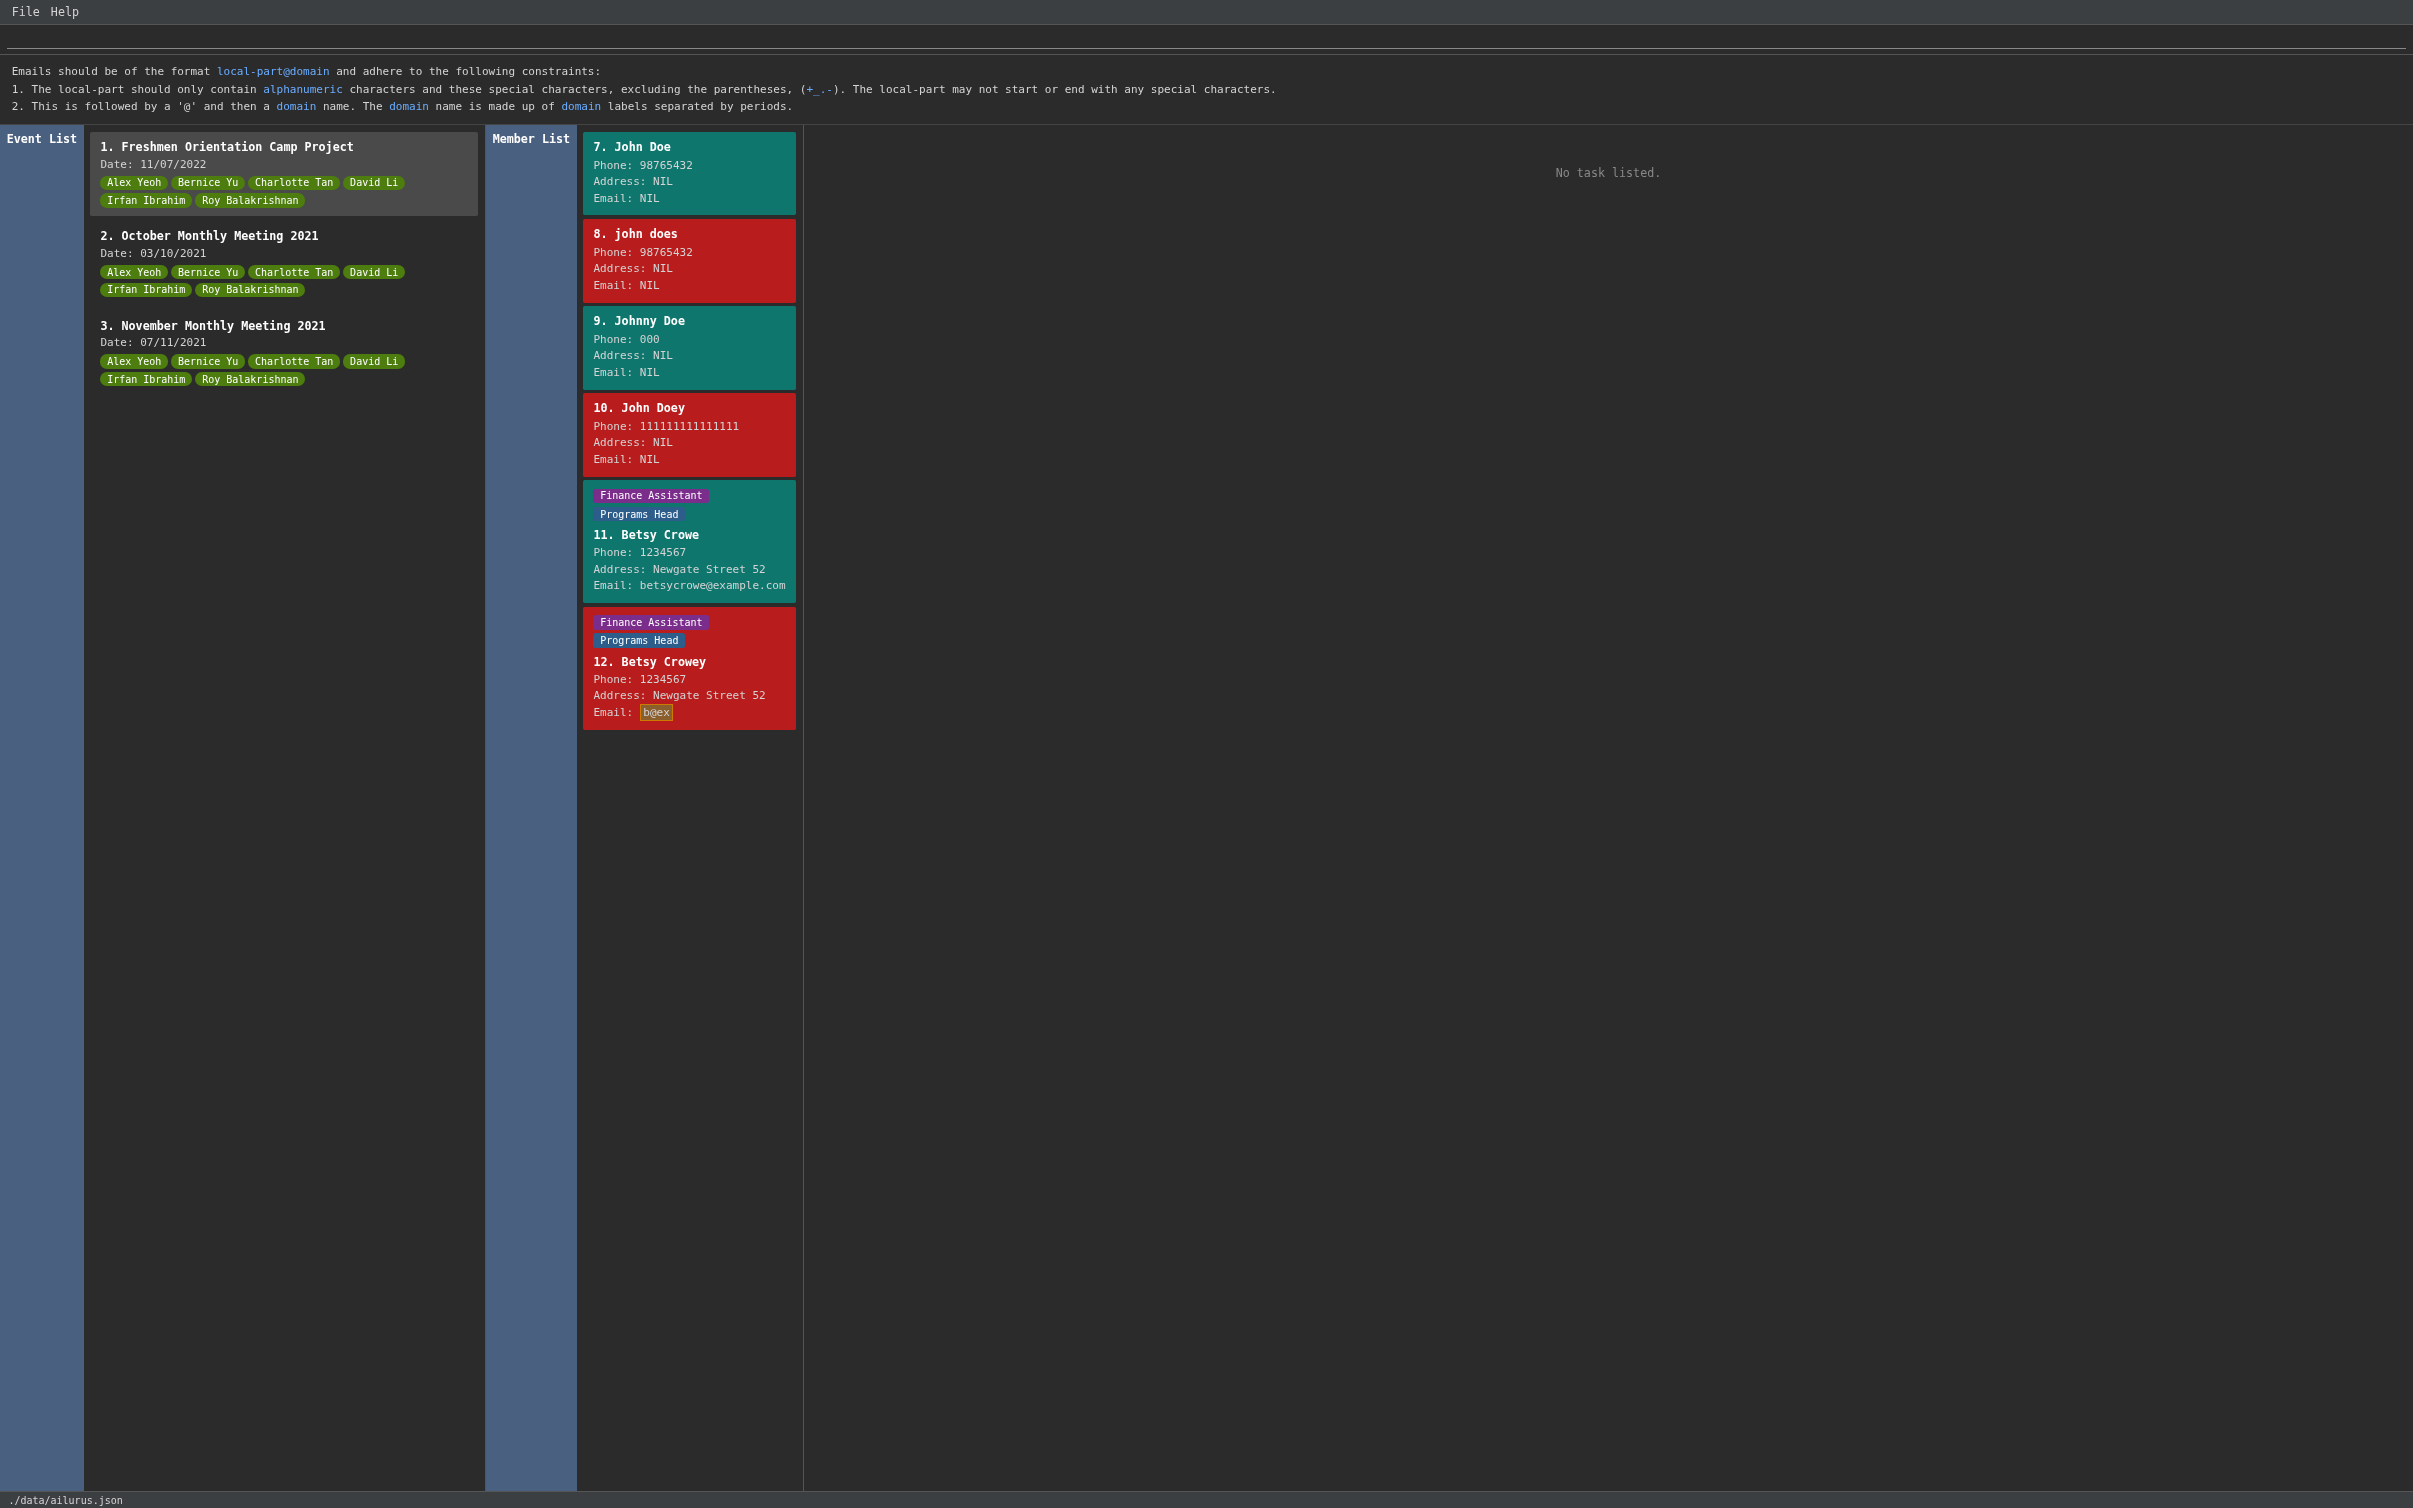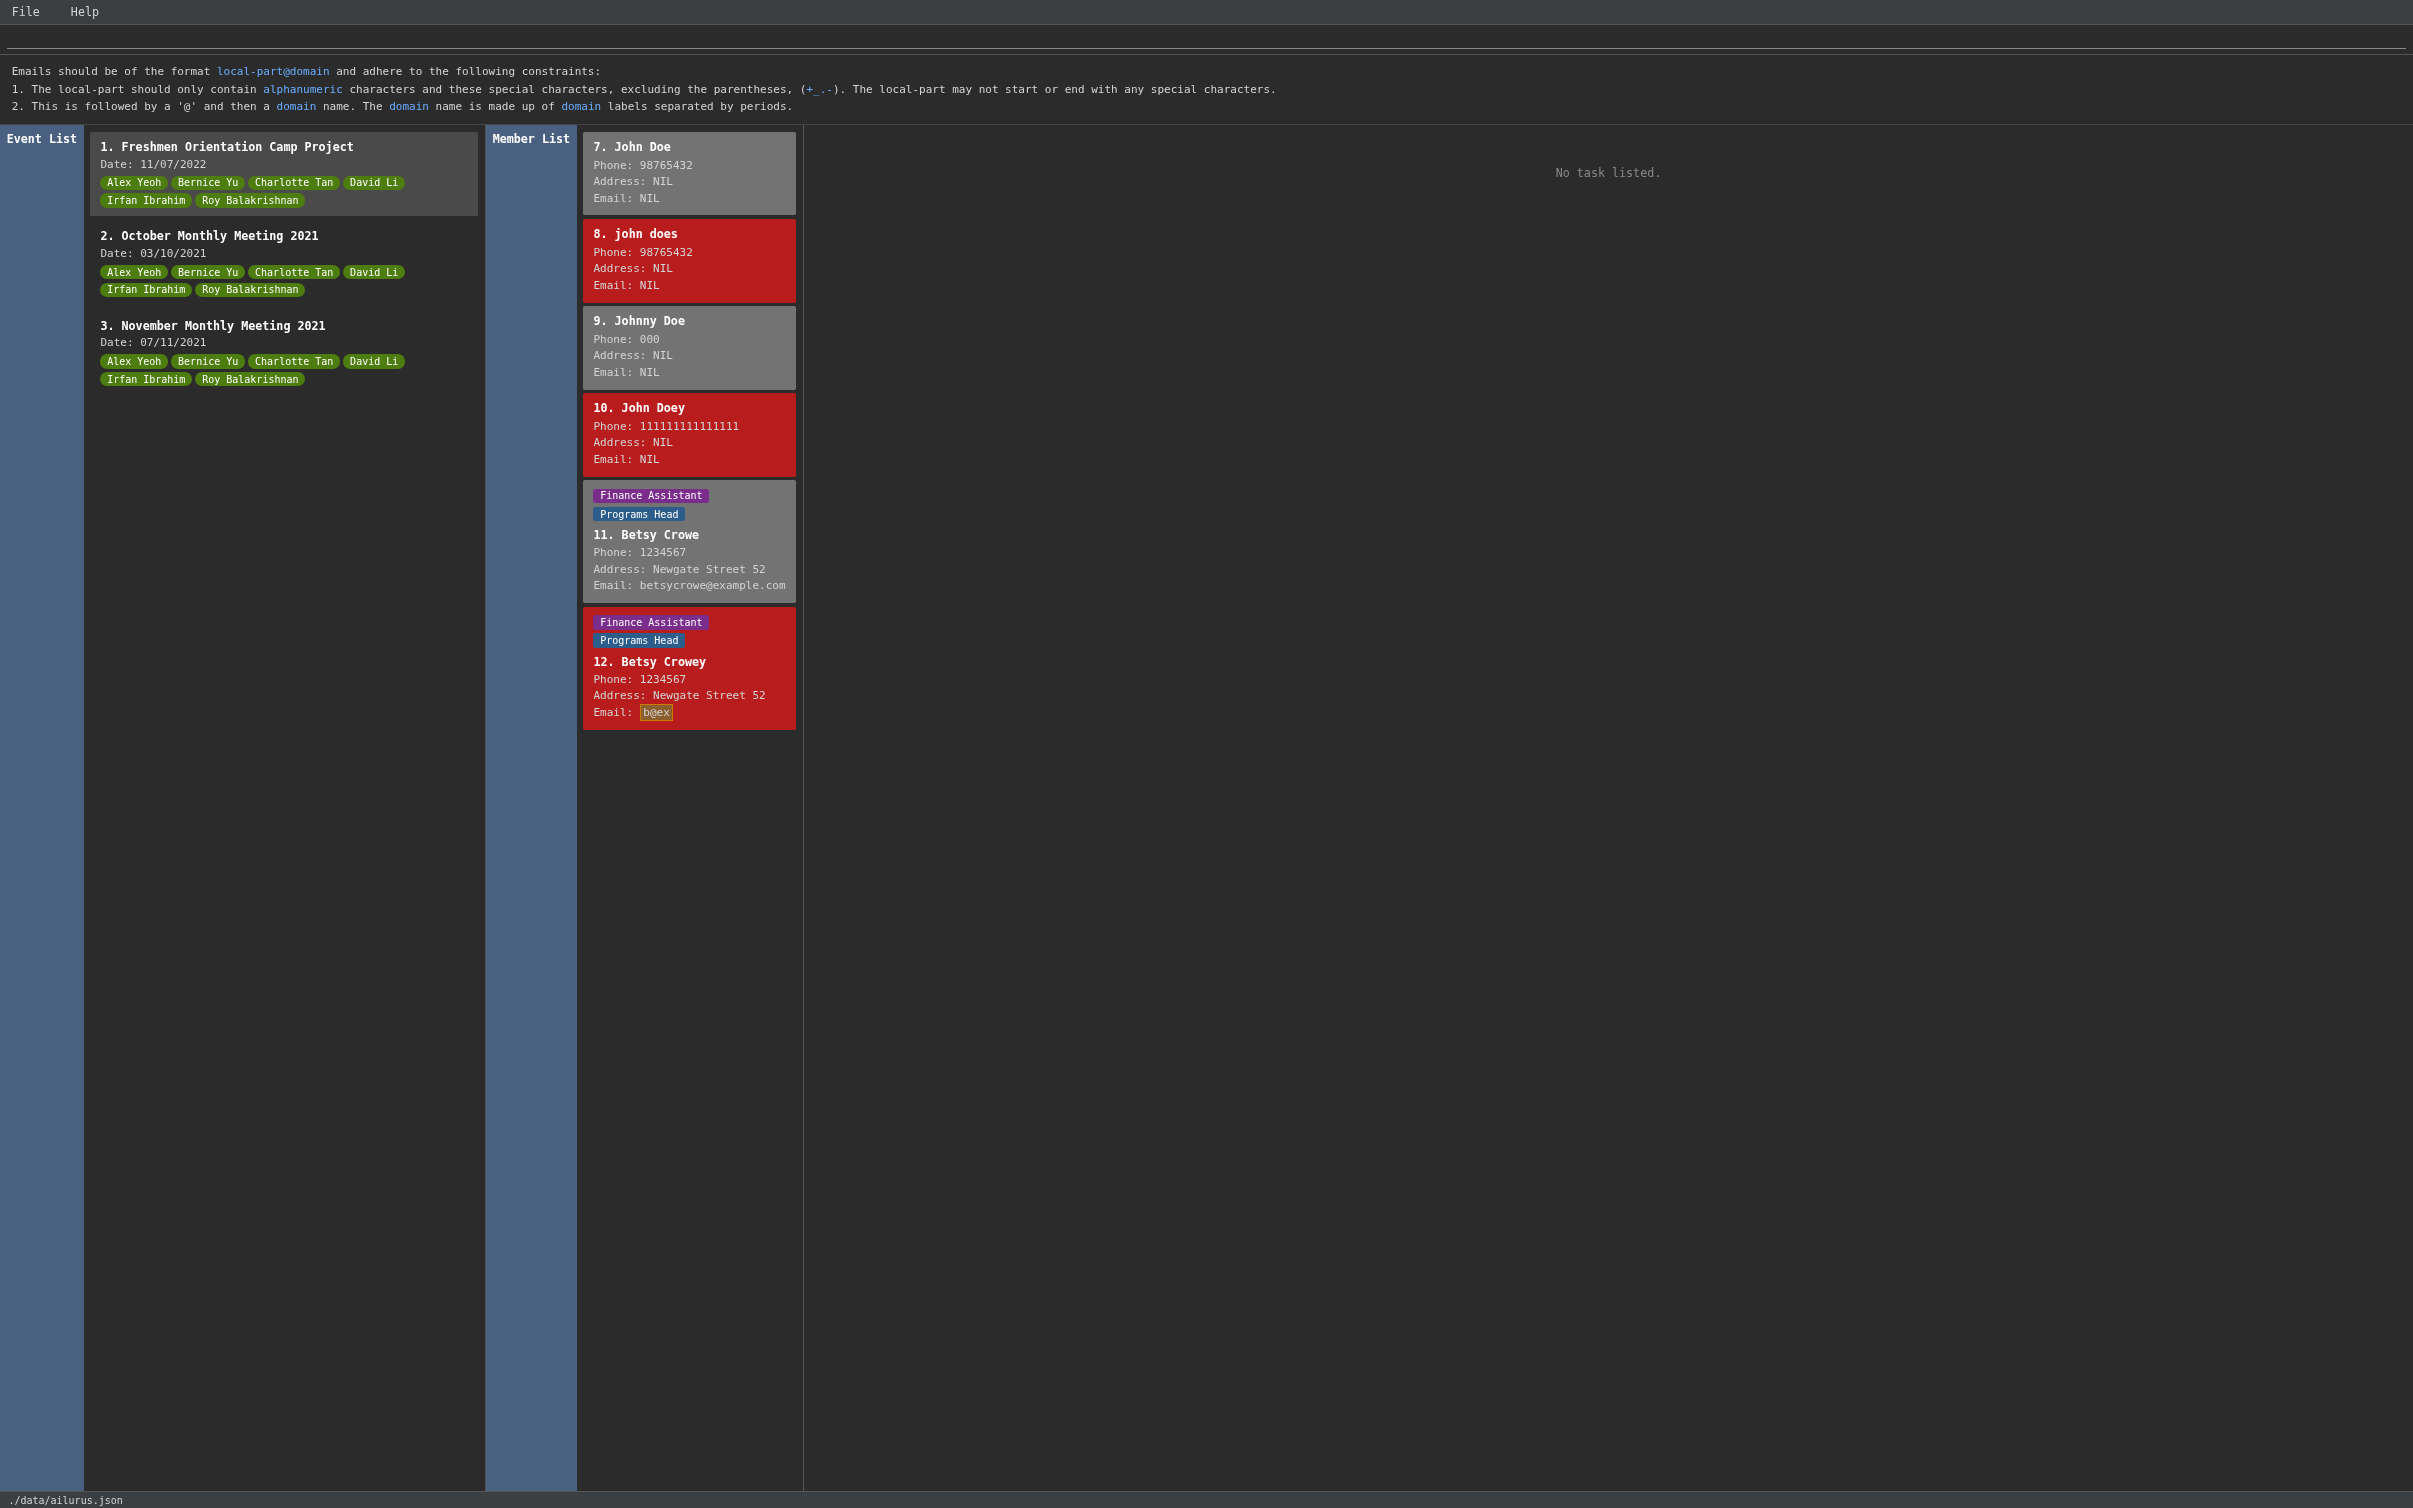--- a/index.html
+++ b/index.html
@@ -11,21 +11,21 @@
       height: 100vh;
       display: flex;
       flex-direction: column;
     }
     
     #menu-bar {
       background: #3c3f41;
       display: flex;
       align-items: center;
       padding: 3.4px 6.7px;
-      gap: 21px;
+      gap: 1px;
       border-bottom: 0.8px solid #555;
     }
     .menu-item {
       color: #d4d4d4;
       cursor: pointer;
       font-size: 11.7px;
       padding: 1.7px 5px;
     }
 
     
@@ -120,21 +120,21 @@
       padding: 1.7px 6.7px;
       border-radius: 7px;
       font-size: 10px;
     }
 
     
     .member-item {
       padding: 8.4px 10px;
       margin-bottom: 3.4px;
       border-radius: 1.7px;
-      background: #737373;
+      background: #0f766e;
     }
     .member-item.alt { background: #b91c1c; }
     .member-name {
       font-weight: bold;
       font-size: 11.7px;
       color: #ffffff;
       margin-bottom: 3.4px;
     }
     .member-detail {
       font-size: 11px;

